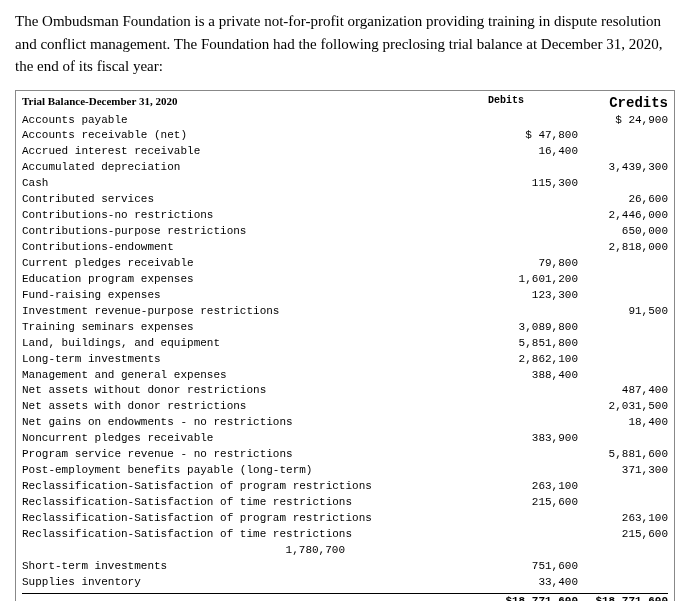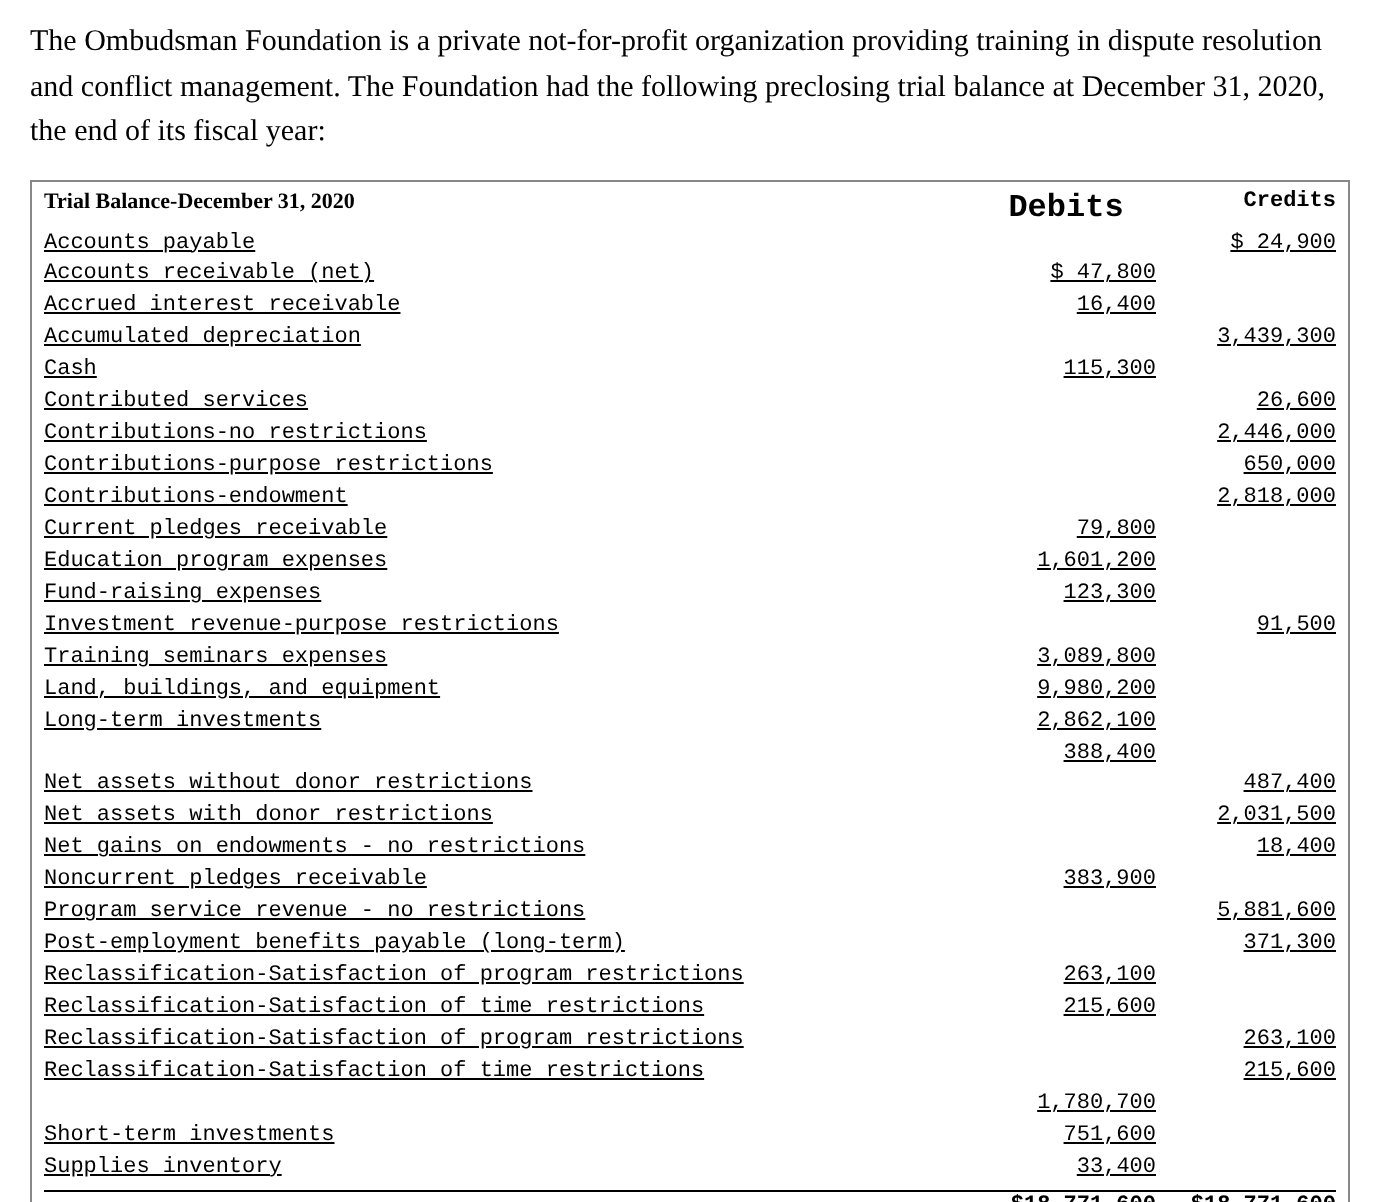--- a/index.html
+++ b/index.html
@@ -18,23 +18,22 @@
       line-height: 1.5;
       margin-bottom: 12px;
     }
     .trial-balance-container {
       border: 1px solid #888;
       padding: 4px 6px;
       margin-bottom: 14px;
     }
     .tb-row {
       display: flex;
-      justify-content: flex-end;
+      justify-content: center;
       line-height: 1.45;
-      text-decoration: underline;
     }
     .tb-row .col-label { flex: 1; }
     .tb-row .col-debits { width: 90px; text-align: right; white-space: nowrap; }
     .tb-row .col-credits { width: 90px; text-align: right; white-space: nowrap; }
     .tb-totals-row {
       display: flex;
       justify-content: space-between;
       border-top: 1px solid #000;
       border-bottom: 3px double #000;
       margin-top: 2px;
@@ -48,22 +47,22 @@
       font-family: Arial, sans-serif;
       font-size: 11px;
       line-height: 1.7;
     }
     .required-section .required-label { font-weight: bold; }
     .header-section {
       display: flex;
       margin-bottom: 2px;
     }
     .header-col-label { flex: 1; font-weight: bold; font-size: 11px; font-family: Liberation Serif, serif; }
-    .header-col-debits { width: 90px; text-align: center; font-weight: bold; font-size: 16px; }
-    .header-col-credits { width: 90px; text-align: right; font-weight: bold; font-size: 11px; }
+    .header-col-debits { width: 90px; text-align: left; font-weight: bold; font-size: 10px; }
+    .header-col-credits { width: 90px; text-align: right; font-weight: bold; font-size: 14px; }
   </style>
 </head>
 <body>
 
 <p class="intro-text">The Ombudsman Foundation is a private not-for-profit organization providing training in dispute resolution and conflict management. The Foundation had the following preclosing trial balance at December 31, 2020, the end of its fiscal year:</p>
 
 <div class="trial-balance-container">
 
   <div class="header-section">
     <div class="header-col-label">Trial Balance-December 31, 2020</div>
@@ -138,29 +137,30 @@
     <div class="col-debits"></div>
     <div class="col-credits">91,500</div>
   </div>
       <div class="tb-row">
     <div class="col-label">Training seminars expenses</div>
     <div class="col-debits">3,089,800</div>
     <div class="col-credits"></div>
   </div>
       <div class="tb-row">
     <div class="col-label">Land, buildings, and equipment</div>
-    <div class="col-debits">9,980,200</div>
+    <div class="col-debits">5,851,800</div>
     <div class="col-credits"></div>
   </div>
       <div class="tb-row">
     <div class="col-label">Long-term investments</div>
     <div class="col-debits">2,862,100</div>
     <div class="col-credits"></div>
   </div>
       <div class="tb-row">
+    <div class="col-label">Management and general expenses</div>
     <div class="col-debits">388,400</div>
     <div class="col-credits"></div>
   </div>
       <div class="tb-row">
     <div class="col-label">Net assets without donor restrictions</div>
     <div class="col-debits"></div>
     <div class="col-credits">487,400</div>
   </div>
       <div class="tb-row">
     <div class="col-label">Net assets with donor restrictions</div>

